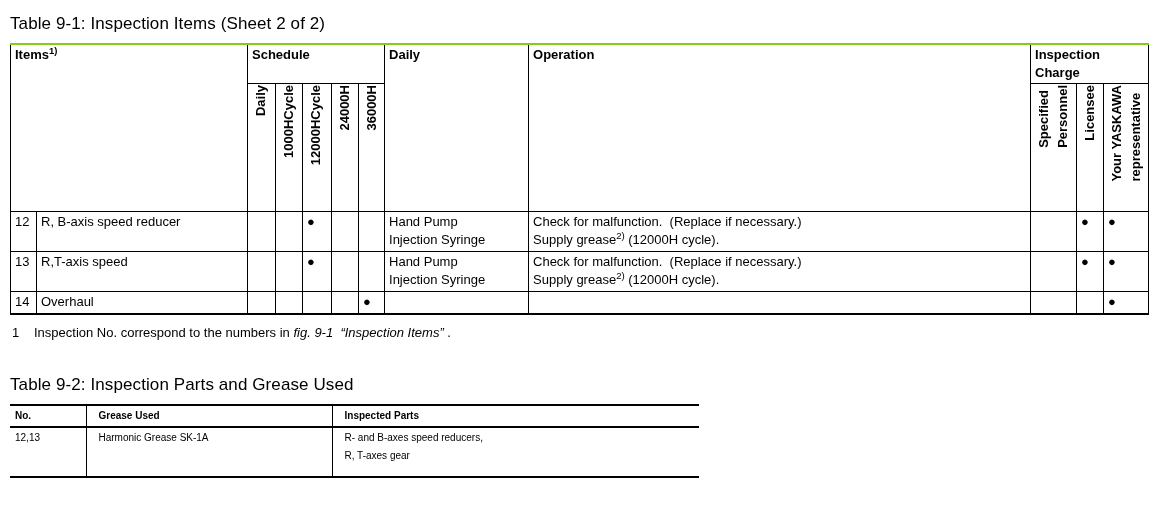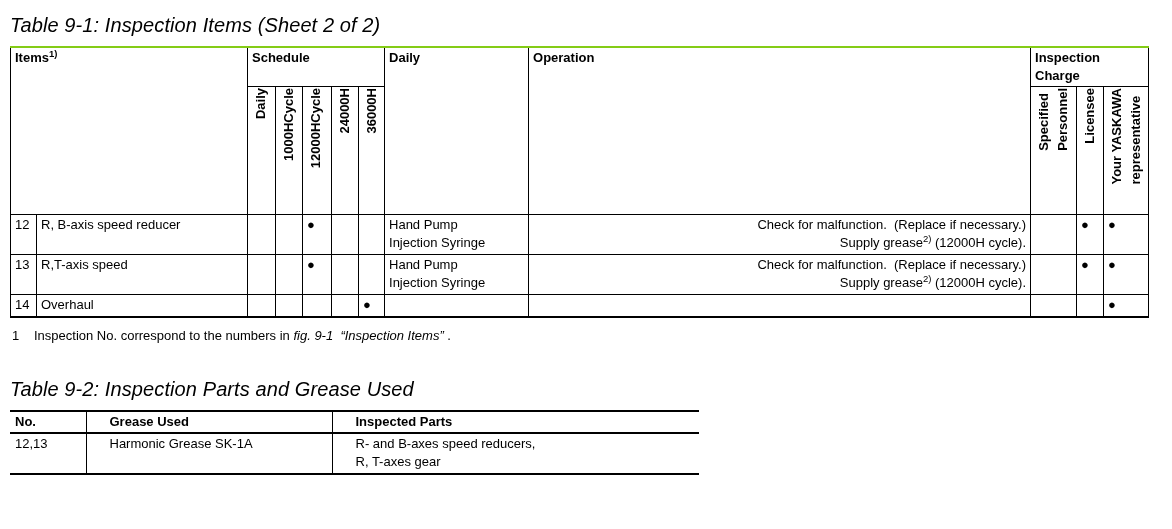--- a/index.html
+++ b/index.html
@@ -3,22 +3,21 @@
 <meta charset="utf-8">
 <style>
   html, body { margin: 0; padding: 0; background: #ffffff; color: #000; }
   body {
     width: 1172px; height: 529px; overflow: hidden;
     font-family: "Liberation Sans", sans-serif;
     font-size: 13px;
     padding: 14px 0 0 10px; box-sizing: border-box;
   }
   .tbl-title {
-    font-style: italic;
-    font-size: 20px;
+    font-size: 17px;
     margin: 0 0 9px 0;
     letter-spacing: 0.1px;
   }
   
   table.t1 {
     border-collapse: collapse;
     table-layout: fixed;
     width: 1138px;
     border-top: 2px solid #84cc16;
     border-bottom: 2px solid #000;
@@ -45,21 +44,21 @@
     transform: rotate(180deg);
     white-space: pre-line;
     font-weight: bold;
     line-height: 1.45;
     font-size: 13px;
   }
   .c-no   { text-align: right; padding-right: 4px; }
   .c-item { padding-left: 7px; }
   .c-method { padding-left: 5px; white-space: pre-line; }
   .c-op   { padding-left: 7px; }
-  .c-op div { white-space: pre-wrap; text-align: right; }
+  .c-op div { white-space: pre-wrap; }
   .c-dot  { text-align: center; vertical-align: middle; padding: 0; font-size: 12px; line-height: 1; }
   .sup {
     font-size: 9.5px;
     vertical-align: baseline;
     position: relative;
     top: -5px;
     line-height: 0;
   }
   
   .footnotes { margin-top: 8px; }
@@ -72,30 +71,30 @@
     border-collapse: collapse;
     table-layout: fixed;
     width: 689px;
     border-top: 2px solid #000;
     border-bottom: 2px solid #000;
   }
   .t2 th, .t2 td {
     padding: 1px 4px 1px 5px;
     text-align: left;
     vertical-align: top;
-    font-size: 13px;
+    font-size: 10px;
     line-height: 18px;
   }
-  .t2 th + th, .t2 td + td { border-left: 1px solid #000; padding-left: 23px; margin-left: 36px; }
+  .t2 th + th, .t2 td + td { border-left: 1px solid #000; padding-left: 12px; margin-left: 36px; }
   .t2 th { font-weight: bold; }
   .t2 tr.t2-head { height: 22px; }
   .t2 tr.t2-head th { border-bottom: 2px solid #000; }
   .t2 tr.t2-r1 { height: 20px; }
   .t2 tr.t2-r1 td { border-bottom: 1px solid #000; }
-  .t2 tr.t2-r2 { height: 41px; }
+  .t2 tr.t2-r2 { height: 50px; }
   .pre { white-space: pre-line; }
 </style>
 </head>
 <body>
 
 <div class="tbl-title">Table 9-1: Inspection Items (Sheet 2 of 2)</div>
 
 <table class="t1">
   <colgroup>
     <col style="width:26px">

